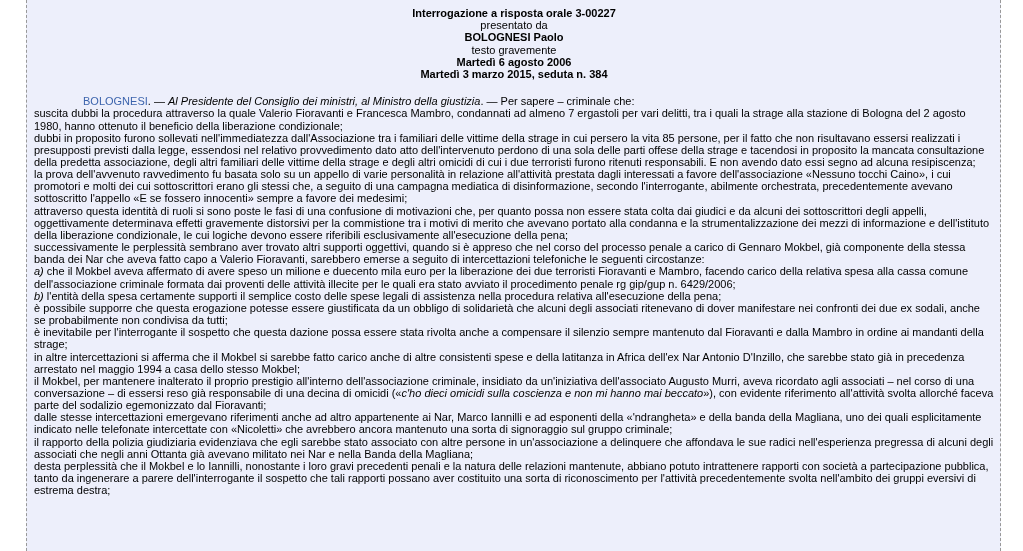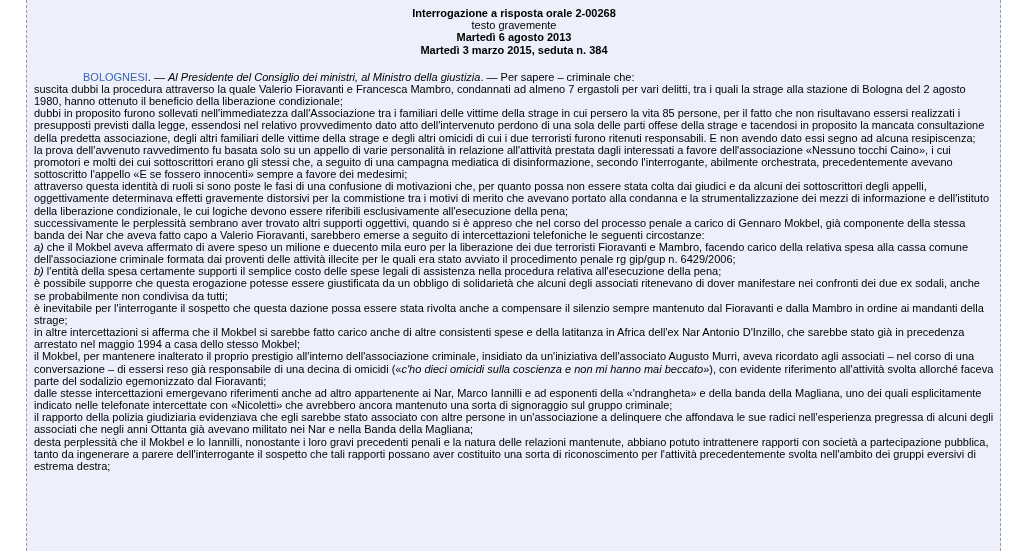--- a/index.html
+++ b/index.html
@@ -39,23 +39,25 @@
   .speaker-link { color: #3C64AD; text-decoration: none; cursor: pointer; padding-left: 40px; }
   i { font-style: italic; }
 </style>
 </head>
 <body>
 
 <div class="page">
   <div class="panel">
 
     <div class="doc-header">
-      <div class="hline-bold">Interrogazione a risposta orale 2-00268</div>
+      <div class="hline-bold">Interrogazione a risposta orale 3-00227</div>
+      <div>presentato da</div>
+      <div class="hline-bold">BOLOGNESI Paolo</div>
       <div>testo gravemente</div>
-      <div class="hline-bold">Martedì 6 agosto 2013</div>
+      <div class="hline-bold">Martedì 6 agosto 2006</div>
       <div class="hline-bold">Martedì 3 marzo 2015, seduta n. 384</div>
     </div>
 
     <div class="doc-body">
       <p class="para opening"><a class="speaker-link">BOLOGNESI</a><span>. — </span><i>Al Presidente del Consiglio dei ministri, al Ministro della giustizia</i><span>. — </span><span>Per sapere – criminale che:</span></p>
       <div id="paragraph-list">
           <p class="para"><span>suscita dubbi la procedura attraverso la quale Valerio Fioravanti e Francesca Mambro, condannati ad almeno 7 ergastoli per vari delitti, tra i quali la strage alla stazione di Bologna del 2 agosto 1980, hanno ottenuto il beneficio della liberazione condizionale;</span></p>
           <p class="para"><span>dubbi in proposito furono sollevati nell'immediatezza dall'Associazione tra i familiari delle vittime della strage in cui persero la vita 85 persone, per il fatto che non risultavano essersi realizzati i presupposti previsti dalla legge, essendosi nel relativo provvedimento dato atto dell'intervenuto perdono di una sola delle parti offese della strage e tacendosi in proposito la mancata consultazione della predetta associazione, degli altri familiari delle vittime della strage e degli altri omicidi di cui i due terroristi furono ritenuti responsabili. E non avendo dato essi segno ad alcuna resipiscenza;</span></p>
           <p class="para"><span>la prova dell'avvenuto ravvedimento fu basata solo su un appello di varie personalità in relazione all'attività prestata dagli interessati a favore dell'associazione «Nessuno tocchi Caino», i cui promotori e molti dei cui sottoscrittori erano gli stessi che, a seguito di una campagna mediatica di disinformazione, secondo l'interrogante, abilmente orchestrata, precedentemente avevano sottoscritto l'appello «E se fossero innocenti» sempre a favore dei medesimi;</span></p>
           <p class="para"><span>attraverso questa identità di ruoli si sono poste le fasi di una confusione di motivazioni che, per quanto possa non essere stata colta dai giudici e da alcuni dei sottoscrittori degli appelli, oggettivamente determinava effetti gravemente distorsivi per la commistione tra i motivi di merito che avevano portato alla condanna e la strumentalizzazione dei mezzi di informazione e dell'istituto della liberazione condizionale, le cui logiche devono essere riferibili esclusivamente all'esecuzione della pena;</span></p>

